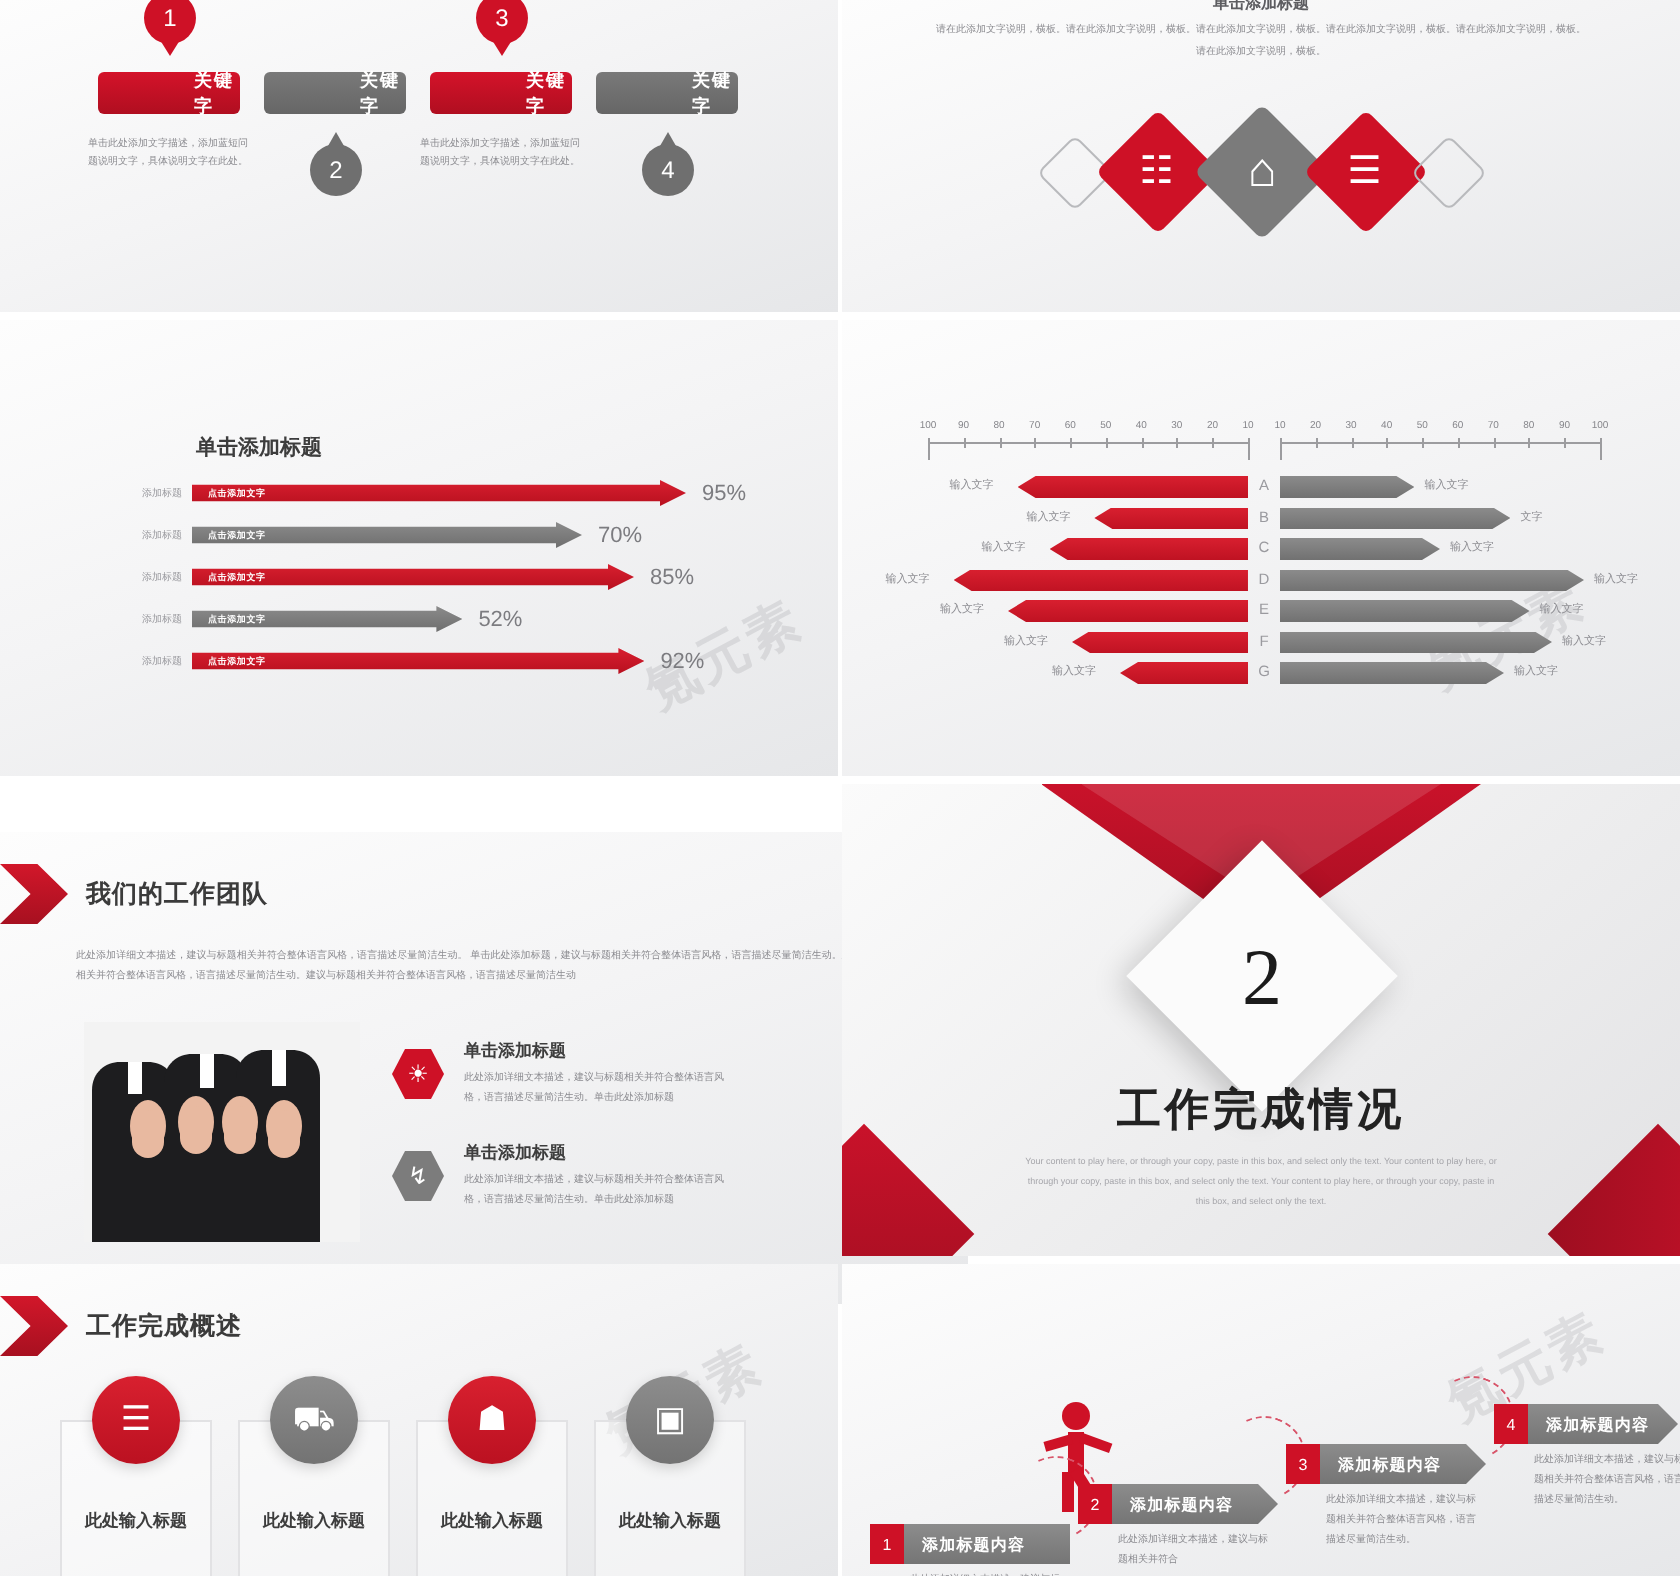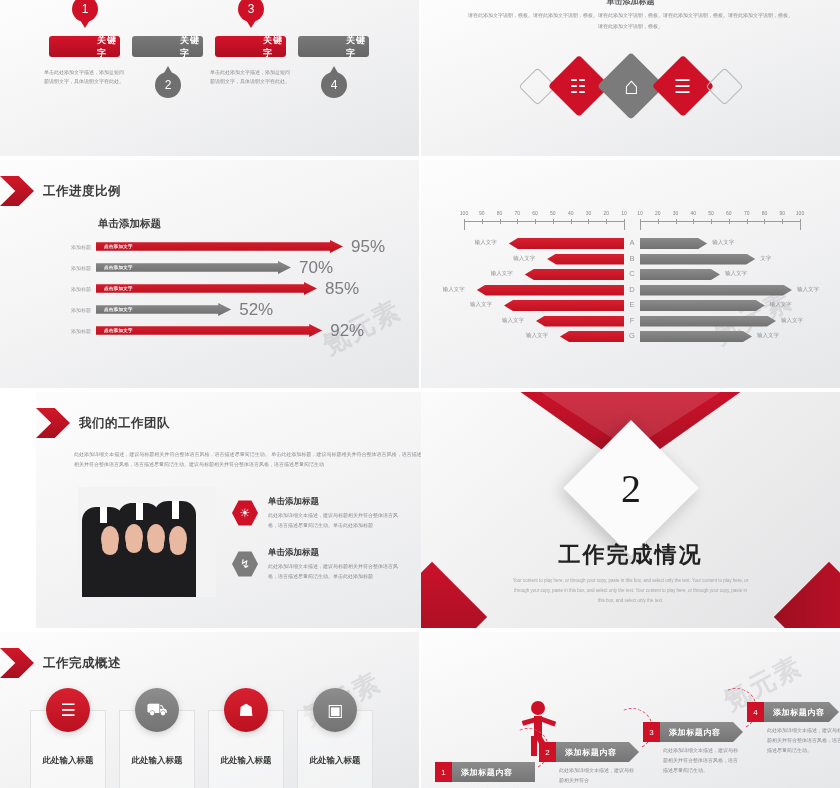--- a/index.html
+++ b/index.html
@@ -71,21 +71,21 @@
   .alabel { width:56px; text-align:right; font-size:5px; color:#9a9a9f;
             padding-right:5px; flex:none; }
   .abar { height:13px; position:relative; display:flex; align-items:center; }
   .abar .fill { height:13px; width:100%;
       clip-path:polygon(0 18%, calc(100% - 13px) 18%, calc(100% - 13px) 0,
                         100% 50%, calc(100% - 13px) 100%, calc(100% - 13px) 82%, 0 82%); }
   .abar.red  .fill { background:linear-gradient(180deg,#d81f2f,#b8101f); }
   .abar.gray .fill { background:linear-gradient(180deg,#8b8b8b,#6e6e6e); }
   .abar .btxt { position:absolute; left:8px; font-size:4.5px; color:#fff;
                 font-weight:bold; letter-spacing:.3px; }
-  .apct { font-size:17px; color:#7c7c80; margin-left:8px; white-space:nowrap; }
+  .apct { font-size:11px; color:#7c7c80; margin-left:8px; white-space:nowrap; }
 
   
   #s4 { left:421px; top:160px; width:419px; height:228px; }
   .axis { position:absolute; top:52px; height:14px; }
   .axis .line { position:absolute; left:0; right:0; top:9px; height:1px; background:#9c9c9f; }
   .axis .tk { position:absolute; top:7px; width:1px; height:5px; background:#9c9c9f; }
   .axis .lb { position:absolute; top:-2px; font-size:5px; color:#86868b;
               transform:translateX(-50%); }
   .axis .cap { position:absolute; top:9px; width:1px; height:9px; background:#9c9c9f; }
   .trow { position:absolute; height:11px; }
@@ -93,21 +93,21 @@
       background:linear-gradient(180deg,#d81f2f,#bf1222);
       clip-path:polygon(100% 0, 100% 100%, 9px 100%, 0 50%, 9px 0); }
   .tbarR { position:absolute; left:0; height:11px;
       background:linear-gradient(180deg,#8b8b8b,#717171);
       clip-path:polygon(0 0, calc(100% - 9px) 0, 100% 50%, calc(100% - 9px) 100%, 0 100%); }
   .tlabL { position:absolute; font-size:5.5px; color:#8e8e93; right:0; top:1px; white-space:nowrap; }
   .tlabR { position:absolute; font-size:5.5px; color:#8e8e93; left:0; top:1px; white-space:nowrap; }
   .tcat  { position:absolute; font-size:7.5px; color:#9a9a9f; top:0; text-align:center; width:16px; }
 
   
-  #s5 { left:0; top:392px; width:484px; height:236px;margin-left:36px; }
+  #s5 { left:0; top:416px; width:484px; height:236px; }
   #s5 .body { position:absolute; left:38px; right:38px; top:57px;
         font-size:5px; line-height:2.05; color:#8b8b90; text-align:justify; }
   .photo { position:absolute; left:42px; top:95px; width:138px; height:110px;
            background:#e9e9ea; overflow:hidden; }
   .hexi { position:absolute; width:26px; height:26px;
           display:flex; align-items:center; justify-content:center;
           clip-path:polygon(25% 2%,75% 2%,100% 50%,75% 98%,25% 98%,0 50%);
           color:#fff; font-size:12px; }
   .hexi.red { background:#ce1126; }
   .hexi.gry { background:#7c7c7c; }
@@ -215,24 +215,20 @@
           <span class="gi" style="font-size:24px">⌂</span>
         </div>
       <div class="dia red">
           <span class="gi">☰</span>
         </div>
       <div class="dia sm"></div>
     </div>
   </div>
 
   <div class="slide" id="s3">
-    <div class="ptitle" style="left:18px; top:16px;">
-      <div class="chev"></div>
-      <div class="t">工作进度比例</div>
-    </div>
     <div class="chartTitle">单击添加标题</div>
     <div class="wm" style="left:320px; top:150px;">氪元素</div>
     <div id="bars3">
         <div class="arow" style="left: 40px; top: 80px;">
           <div class="alabel">添加标题</div>
           <div class="abar red" style="width:247px">
             <div class="fill"></div>
             <div class="btxt">点击添加文字</div>
           </div>
           <div class="apct">95%</div>

